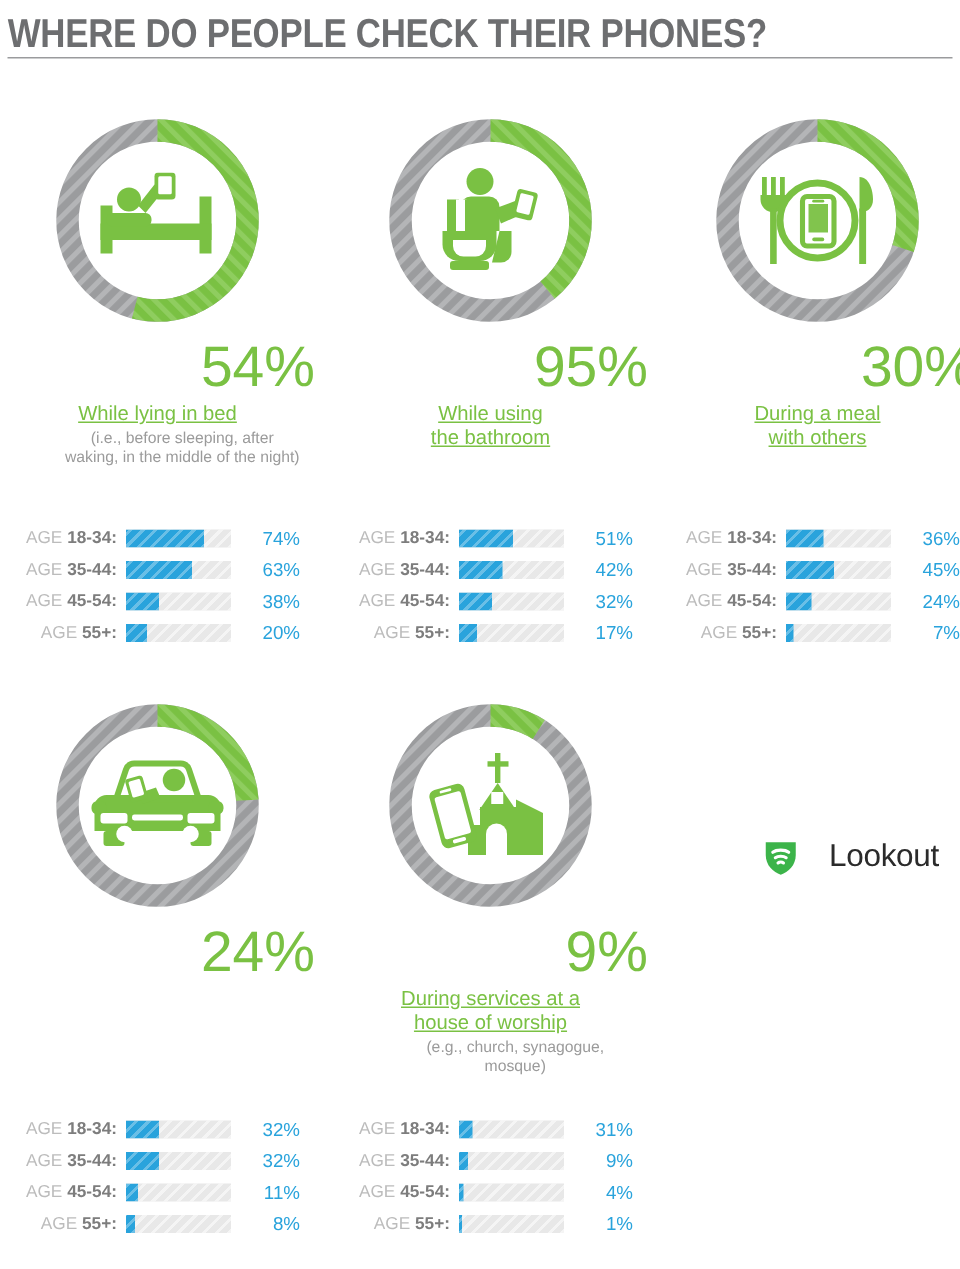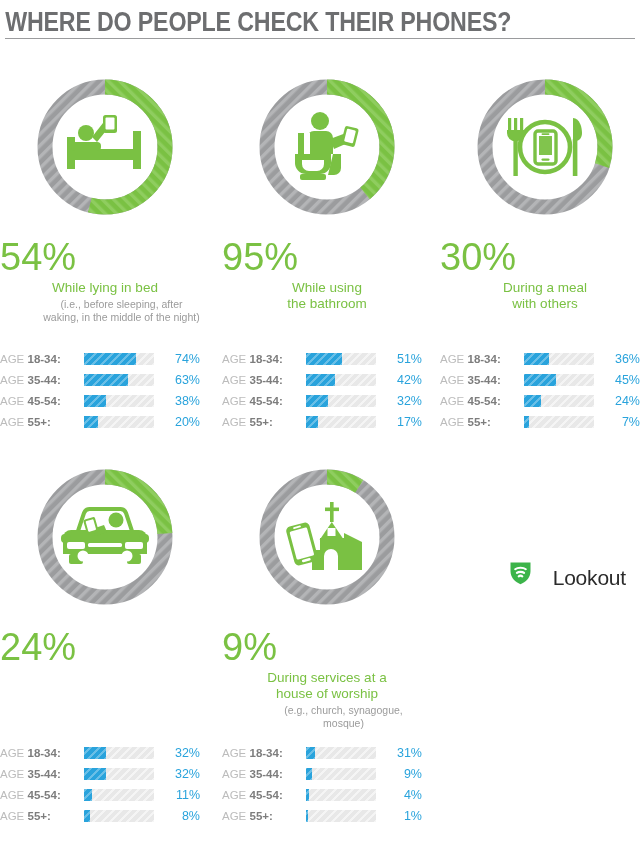--- a/index.html
+++ b/index.html
@@ -57,37 +57,38 @@
     width: 210px;
     height: 150px;
     display: flex;
     align-items: center;
     justify-content: center;
   }
   .donut { display: block; }
 
   
   .big-pct {
-    text-align: left;
+    text-align: right;
     font-size: 38px;
     line-height: 42px;
     font-weight: 400;
     color: #7ac143;
     letter-spacing: 0px;
-    margin-top: 14px;
+    margin-top: 2px;
   }
 
   
   .card-label {
     text-align: center;
     font-size: 13.5px;
     line-height: 16px;
     font-weight: 400;
     color: #7ac143;
     margin-top: 2px;
+    text-decoration: underline;
   }
   .card-note {
     text-align: center;
     font-size: 10.5px;
     line-height: 12.5px;
     color: #9b9b9b;
     margin-top: 2px;
     padding: 0 10px;
     margin-left: 33px;
   }
@@ -100,20 +101,21 @@
   .bars-r1 { top: 348px; }
   .bars-r2 { top: 742px; }
 
   .bar-row {
     display: flex;
     align-items: center;
     height: 21px;
   }
   .bar-age {
     width: 84px;
+    text-align: right;
     padding-right: 6px;
     font-size: 11.5px;
     white-space: nowrap;
     color: #bcbcbc;
   }
   .bar-age b {
     color: #7d7d7d;
     font-weight: bold;
   }
   .bar-track {
@@ -151,21 +153,21 @@
     font-weight: normal;
     color: #29a3dc;
   }
 
   
   .logo {
     position: absolute;
     right: 14px;
     bottom: 18px;
     display: flex;
-    align-items: flex-end;
+    align-items: flex-start;
     gap: 20px;
   }
   .logo-text {
     font-size: 21px;
     color: #2b2b2b;
     letter-spacing: -0.2px;
     font-weight: 400;
   }
 </style>
 </head>

